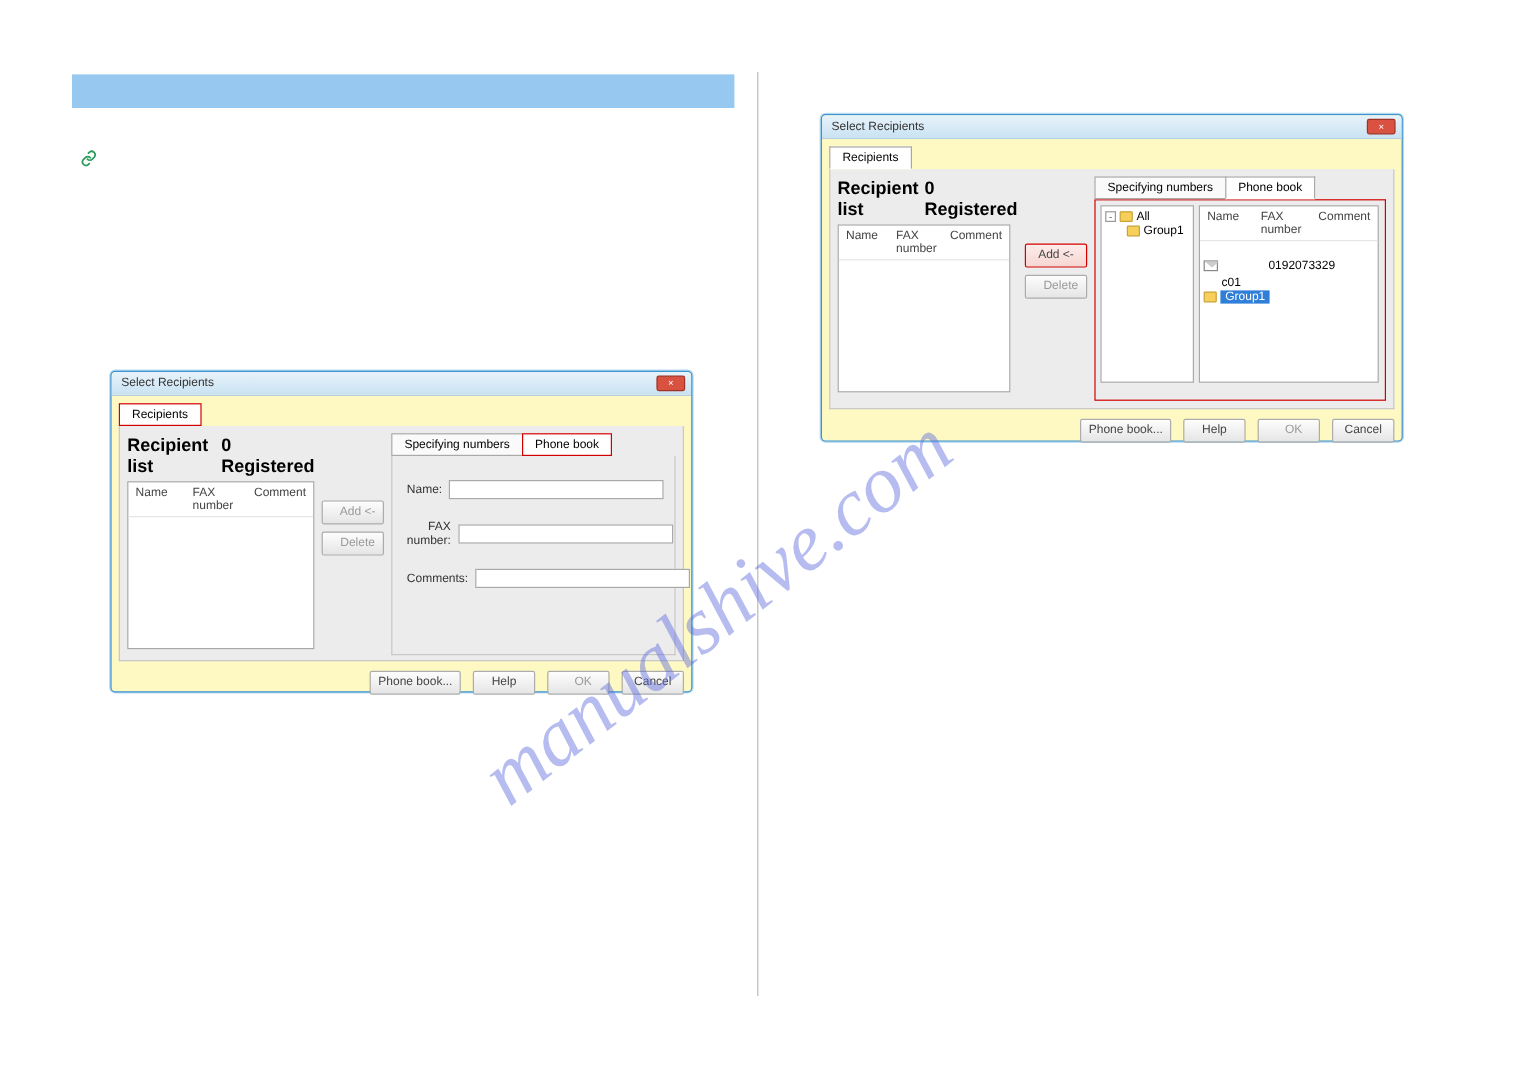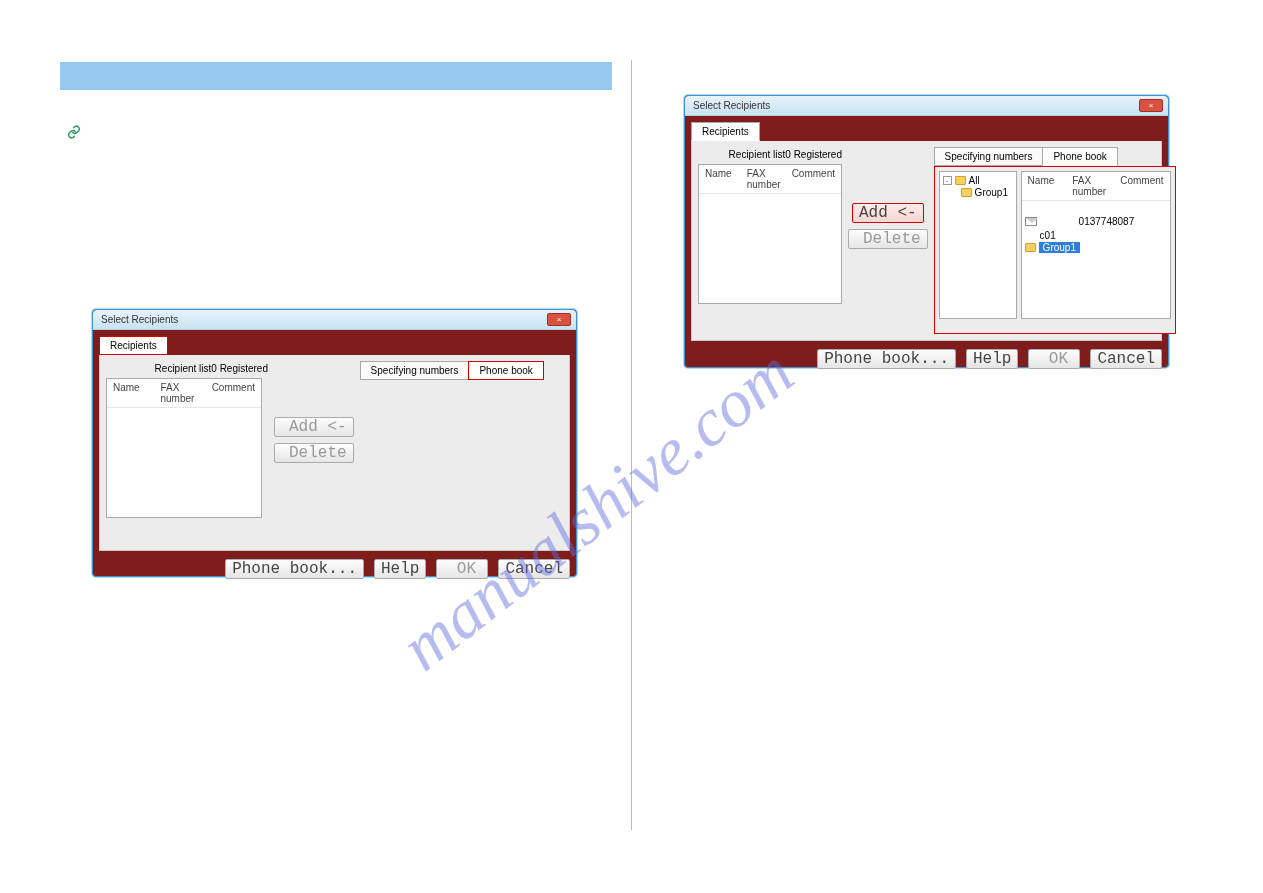--- a/index.html
+++ b/index.html
@@ -45,21 +45,21 @@
   position: absolute;
   left: 67px;
   top: 125px;
   width: 14px;
   height: 14px;
 }
 .link-icon svg { width: 14px; height: 14px; }
 
 .dlg {
   position: absolute;
-  background: #7f1d1d;
+  background: #fef9c3;
   border: 1px solid #3e94d1;
   box-shadow: 0 0 0 1px #b5d9ef;
   border-radius: 4px;
 }
 .dlg-title {
   height: 20px;
   background: linear-gradient(#e8f3fb, #c9e2f2);
   border-bottom: 1px solid #b5d0e3;
   border-radius: 4px 4px 0 0;
   display: flex;
@@ -102,22 +102,23 @@
 }
 .red-box { border: 1.6px solid #d40000 !important; }
 .groupframe {
   border: 1px solid #c8c8c8;
   background: #ececec;
   padding: 6px;
 }
 .list-header {
   display: flex;
   justify-content: flex-end;
-  font-size: 10px;
+  font-size: 15px;
   padding: 2px 0 4px 0;
+  font-weight: bold;
 }
 .white-panel {
   background: #fff;
   border: 1px solid #a9a9a9;
 }
 .cols {
   display: flex;
   padding: 3px 6px;
   gap: 10px;
   border-bottom: 1px solid #e5e5e5;
@@ -129,24 +130,23 @@
 .col3 { flex: 1; }
 .btn {
   display: inline-block;
   min-width: 52px;
   height: 20px;
   line-height: 18px;
   text-align: center;
   border: 1px solid #acacac;
   background: linear-gradient(#fdfdfd, #e5e5e5);
   border-radius: 2px;
-  font-size: 16px;
+  font-size: 10px;
   color: #444;
   padding: 0 6px;
-  font-family: Liberation Mono, monospace;
 }
 .btn.dis { color: #999; padding-left: 14px; }
 .btnrow {
   display: flex;
   justify-content: flex-end;
   gap: 10px;
   padding: 8px 0 2px 0;
 }
 .formrow {
   display: flex;
@@ -238,20 +238,34 @@
           </div>
         </div>
         <div class="stack-btns" style="margin-top:56px;">
           <div class="btn dis"><span>Add &lt;-</span></div>
           <div class="btn dis"><span>Delete</span></div>
         </div>
         <div style="flex:1;">
           <div class="tabstrip">
             <div class="tab"><span>Specifying numbers</span></div>
             <div class="tab sel red-box"><span>Phone book</span></div>
+          </div>
+          <div class="groupframe right-box" style="border-top:none; height:166px; padding:10px 12px;">
+            <div class="formrow">
+              <label>Name:</label>
+              <input style="">
+            </div>
+            <div class="formrow">
+              <label>FAX number:</label>
+              <input style="">
+            </div>
+            <div class="formrow">
+              <label>Comments:</label>
+              <input style="">
+            </div>
           </div>
         </div>
       </div>
     </div>
     <div class="btnrow">
       <div class="btn"><span>Phone book...</span></div>
       <div class="btn"><span>Help</span></div>
       <div class="btn dis"><span>OK</span></div>
       <div class="btn"><span>Cancel</span></div>
     </div>
@@ -306,21 +320,21 @@
             <div class="white-panel contact-box">
               <div class="cols">
                 <div class="col1">Name</div>
                 <div class="col2">FAX number</div>
                 <div class="col3">Comment</div>
               </div>
               <div class="tree" style="padding:1px 3px;">
                 <div class="tree-row">
                   <span class="mail-ic"></span>
                   <span style="width:36px;margin-top:28px;">c01</span>
-                  <span>0137748087</span>
+                  <span>0192073329</span>
                 </div>
                 <div class="tree-row">
                   <span class="folder-ic"></span>
                   <span class="sel-row" style="padding:0 4px;">Group1</span>
                 </div>
               </div>
             </div>
           </div>
         </div>
       </div>

